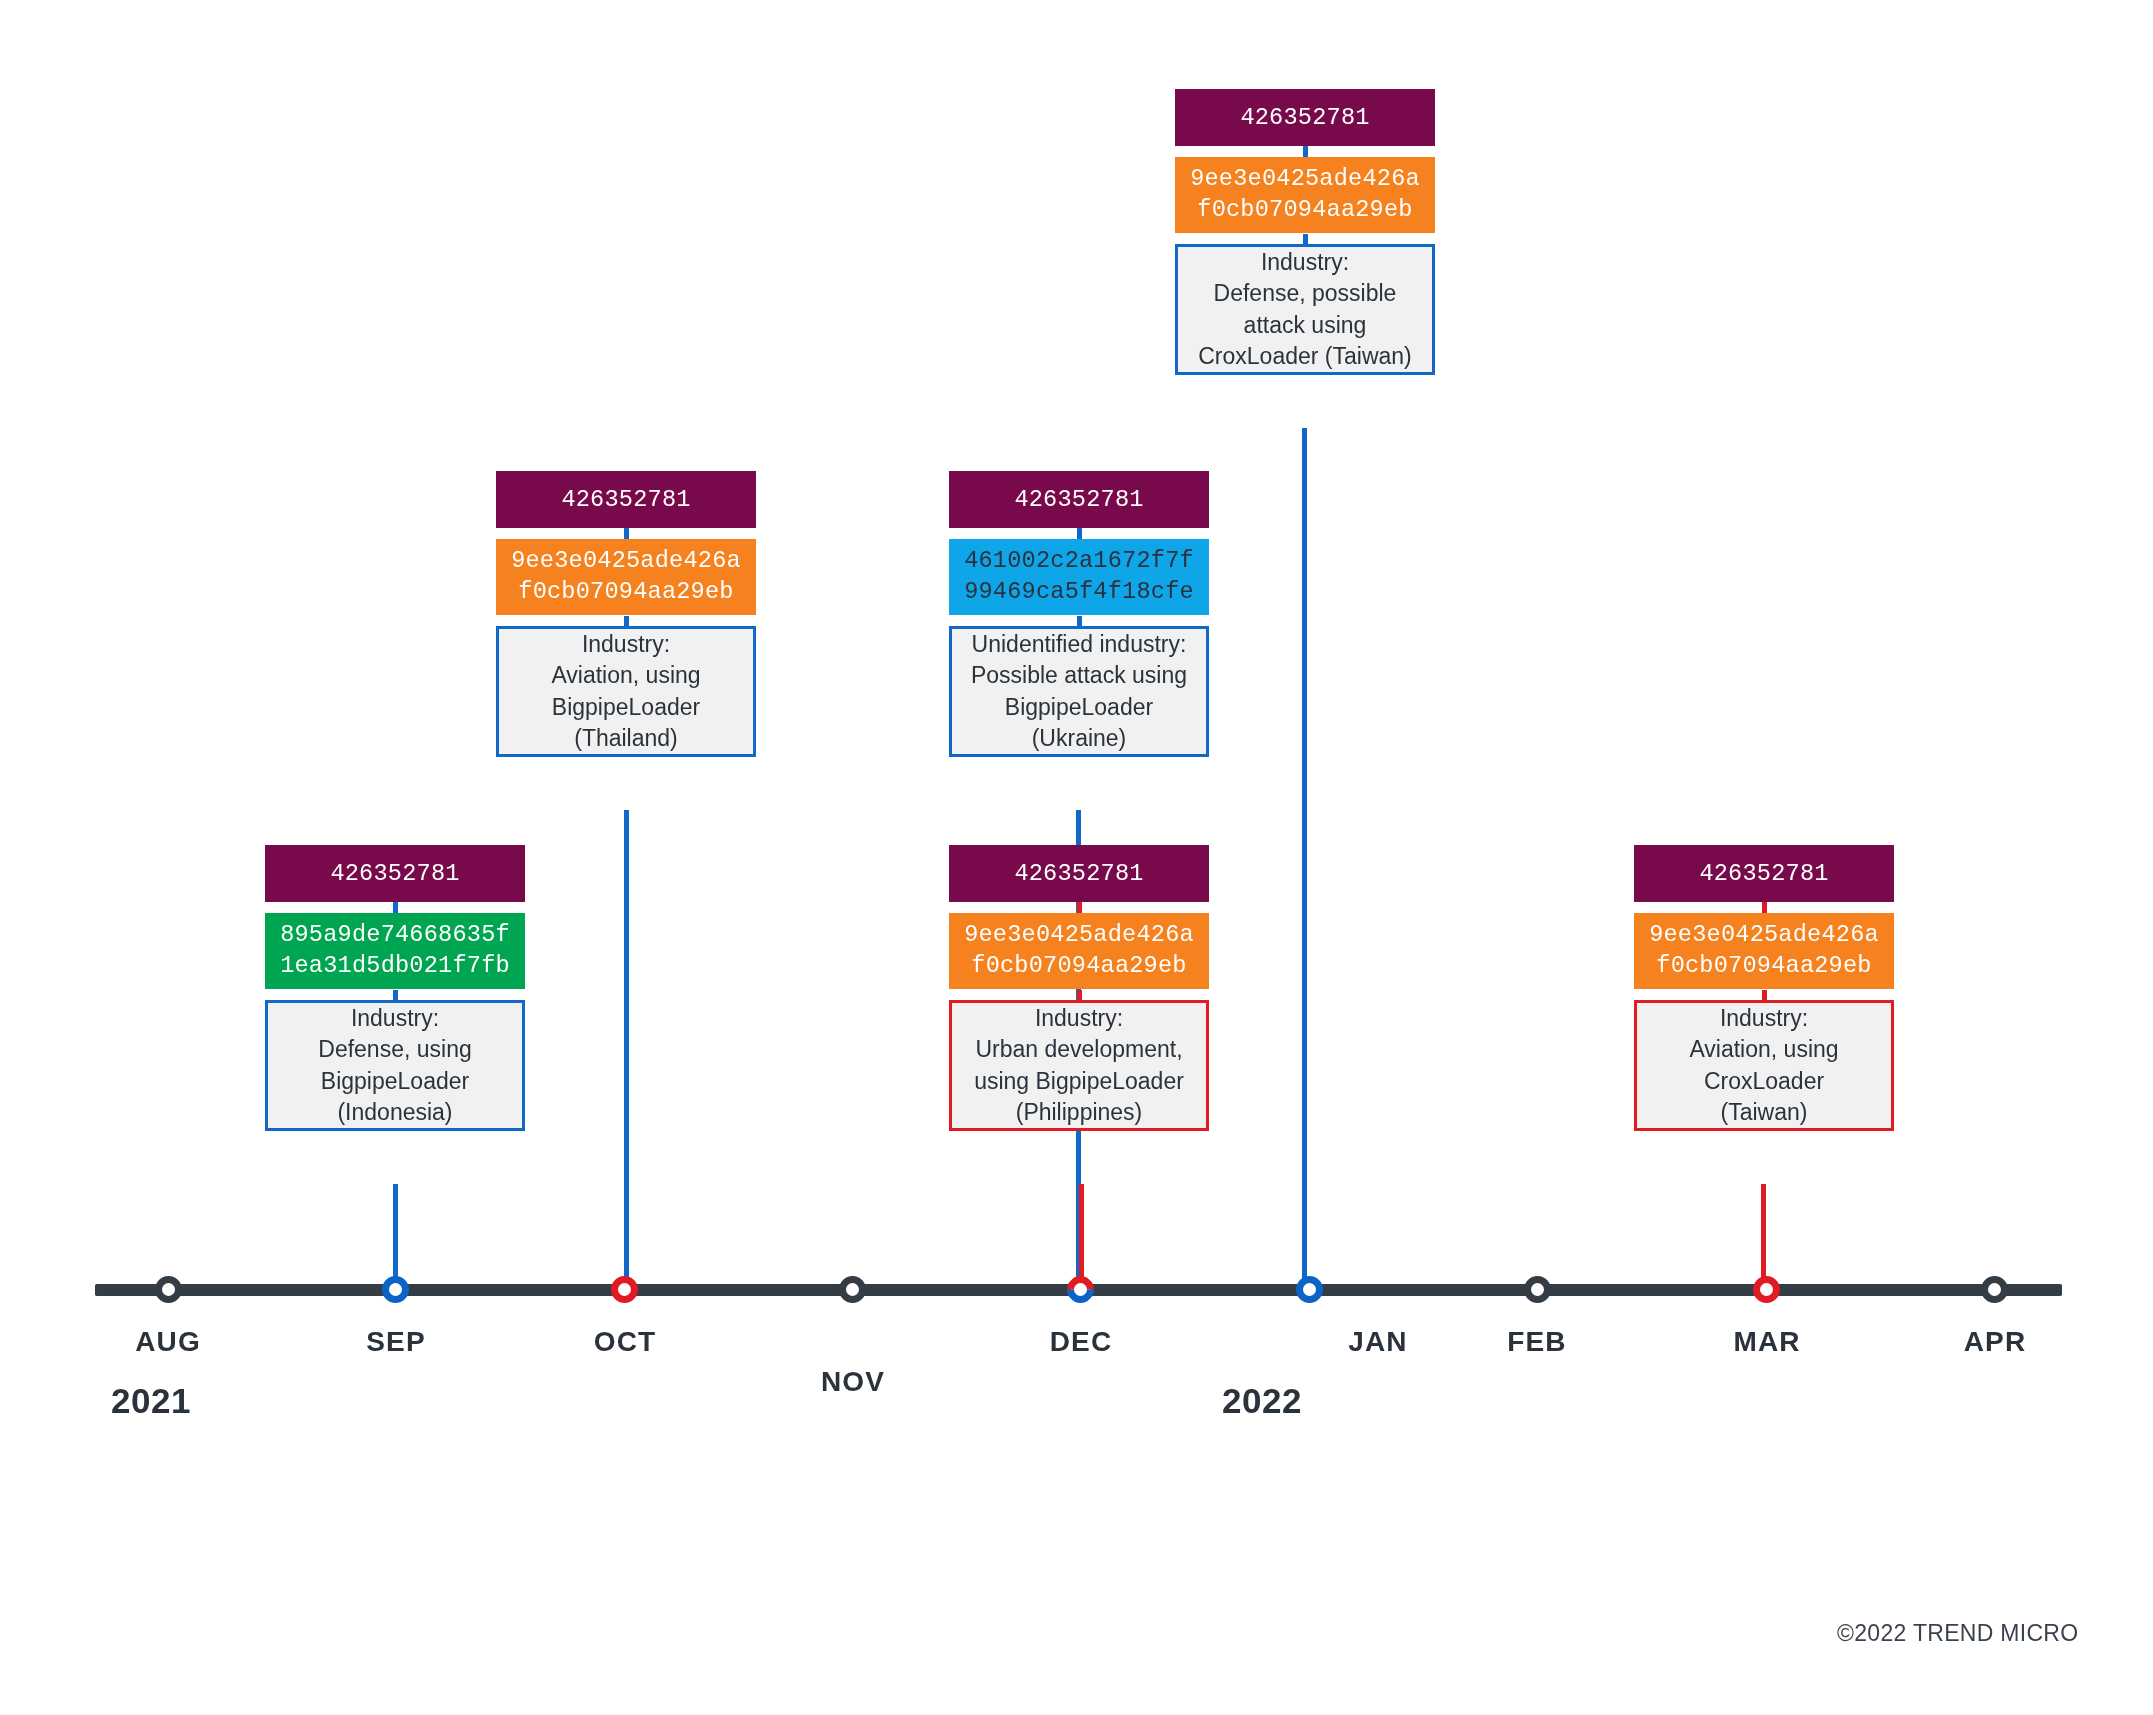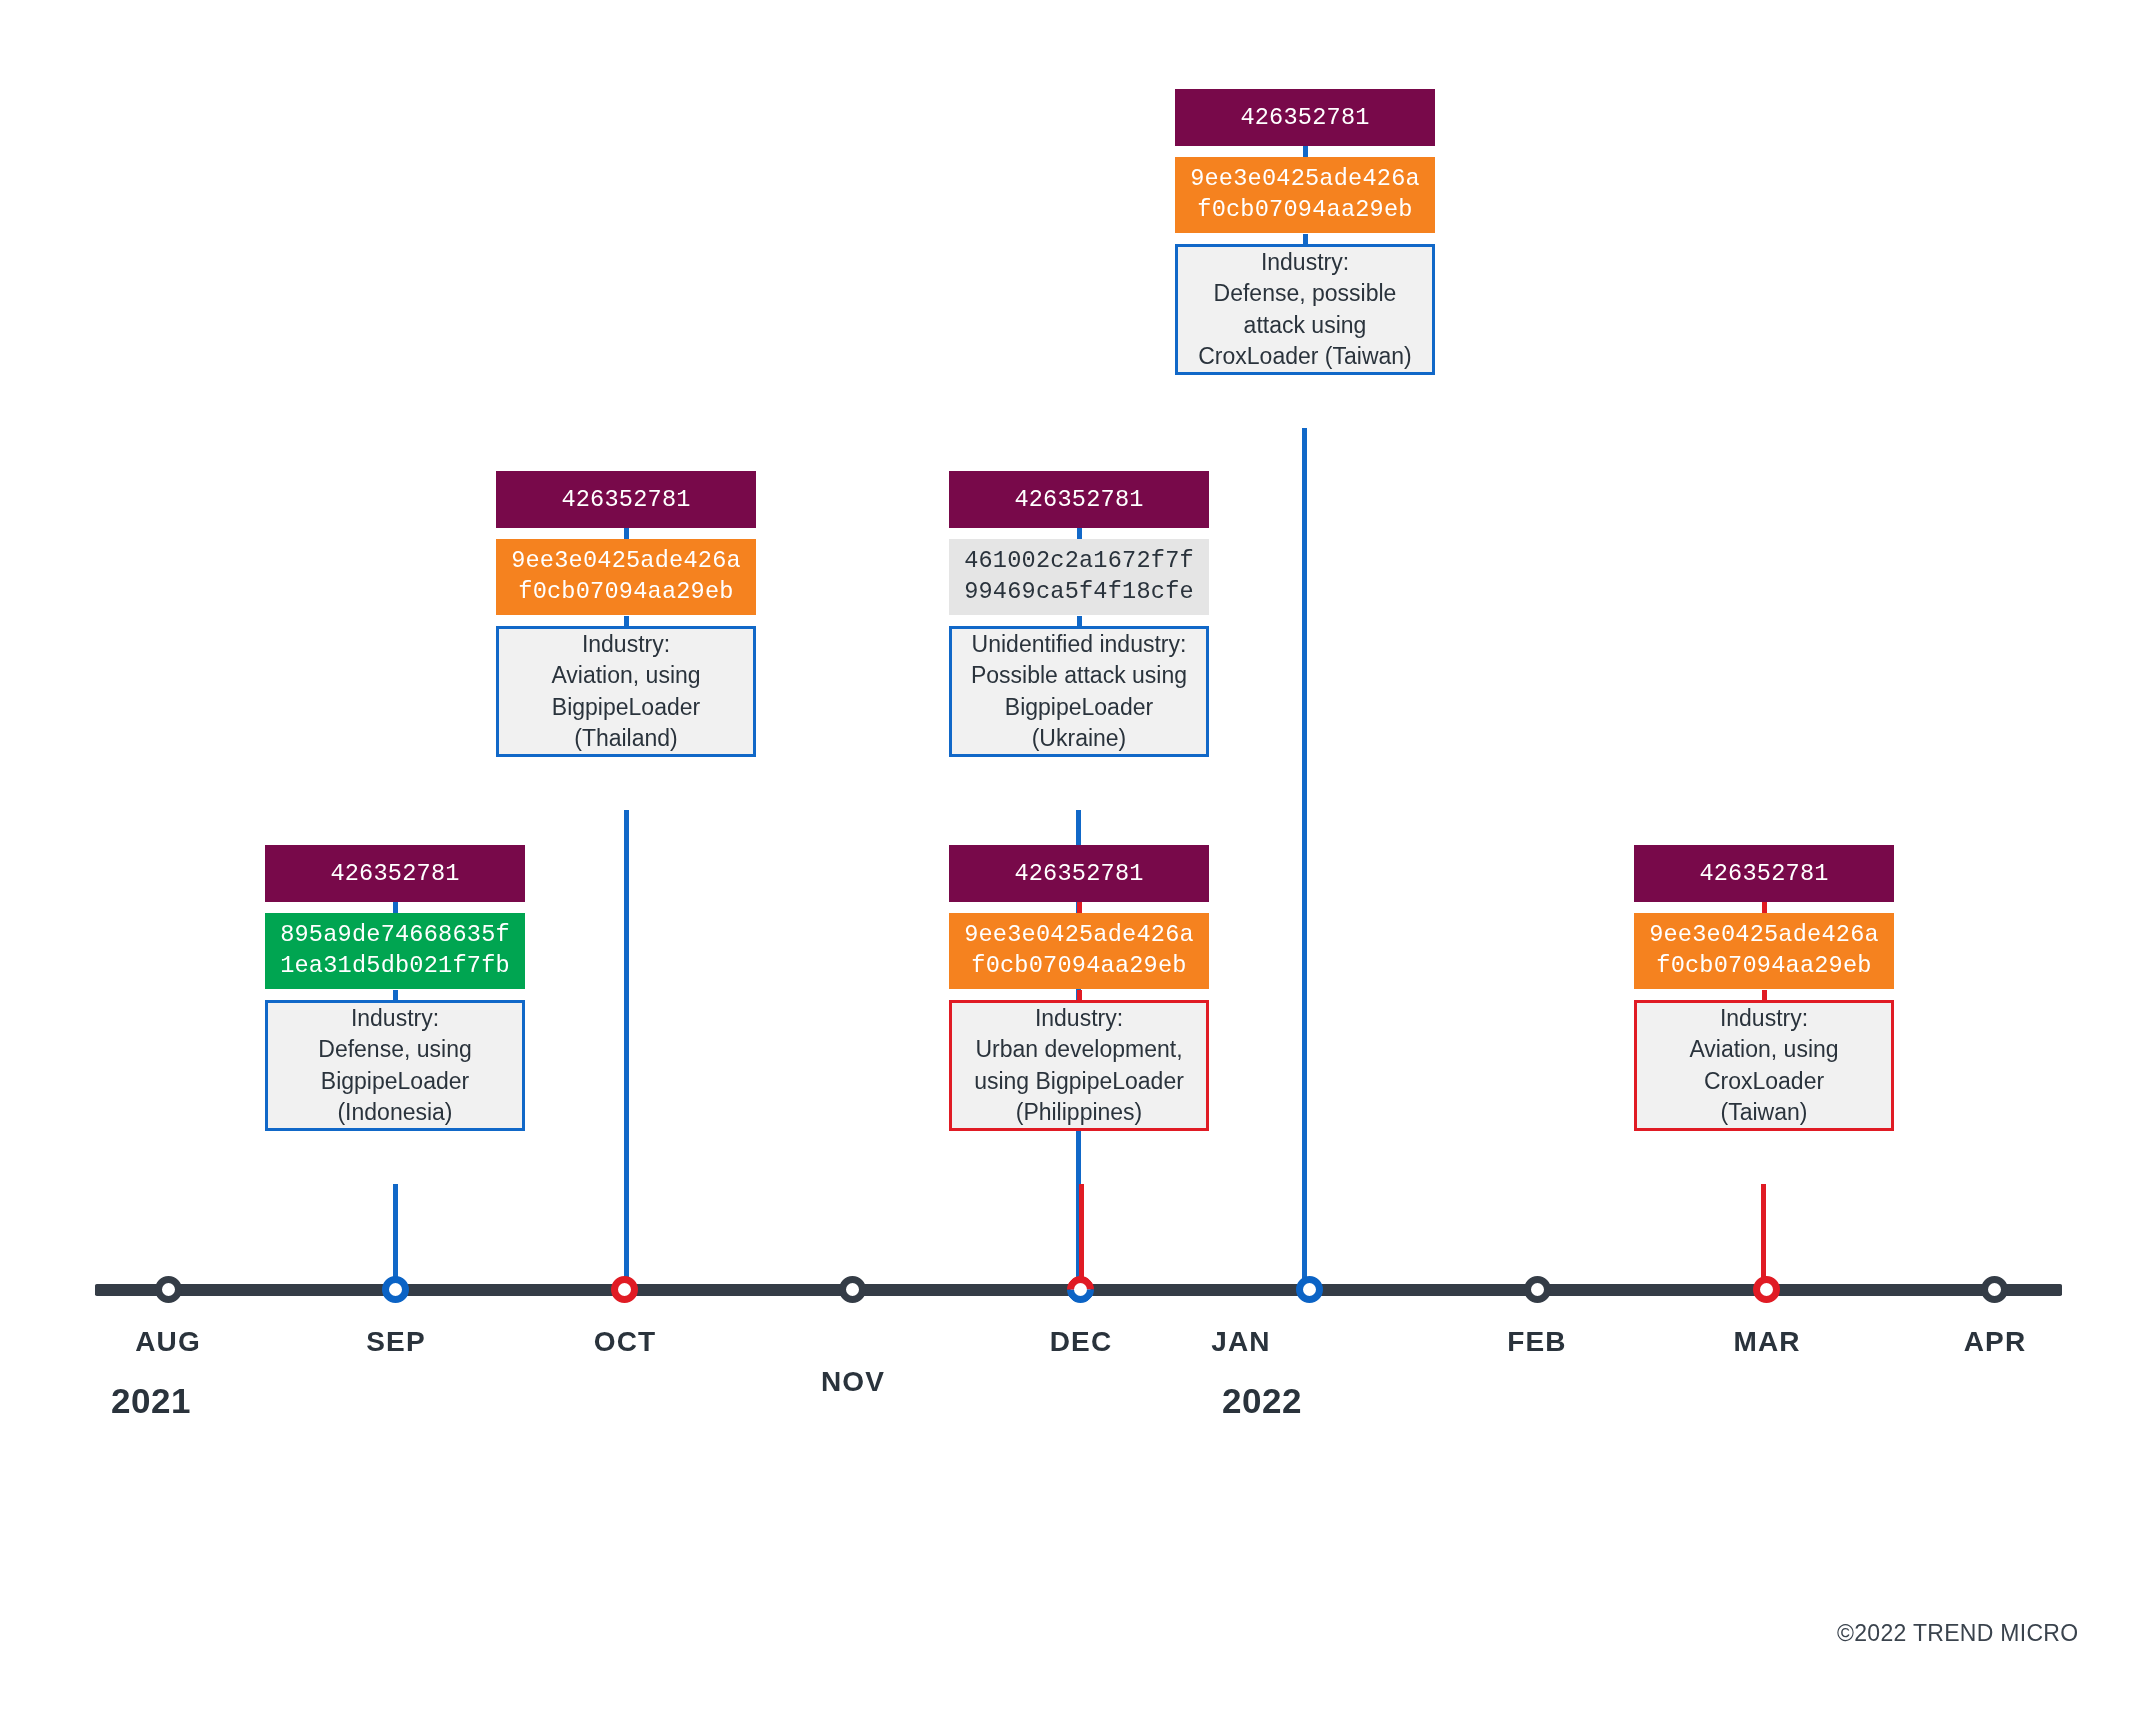--- a/index.html
+++ b/index.html
@@ -42,21 +42,21 @@
     background: #78094A;
   }
   .card-hash-mid {
     height: 76px;
     font-size: 23.6px;
     line-height: 1.3;
     white-space: pre-line;
   }
   .card-hash-mid.orange { background: #F5821F; }
   .card-hash-mid.green  { background: #00A551; color: #ffffff; }
-  .card-hash-mid.lblue  { background: #e5e5e5; color: #2A333C; }
+  .card-hash-mid.lblue  { background: #0ea5e9; color: #2A333C; }
 
   .card-desc {
     box-sizing: border-box;
     width: 260px;
     background: #F1F1F1;
     border: 3.6px solid #1168C8;
     display: flex;
     align-items: center;
     justify-content: center;
     text-align: center;
@@ -261,21 +261,21 @@
   <div class="axis-dot blue" style="left:1296px; top:1276px;"></div>
   <div class="axis-dot dark" style="left:1524px; top:1276px;"></div>
   <div class="axis-dot red" style="left:1753px; top:1276px;"></div>
   <div class="axis-dot dark" style="left:1981px; top:1276px;"></div>
 
   <div class="month-label" style="left:77px; top:1326px;">AUG</div>
   <div class="month-label" style="left:305px; top:1326px;">SEP</div>
   <div class="month-label" style="left:534px; top:1326px;">OCT</div>
   <div class="month-label" style="left:762px; top:1326px;margin-top:40px;">NOV</div>
   <div class="month-label" style="left:990px; top:1326px;">DEC</div>
-  <div class="month-label" style="left:1150px; top:1326px;">JAN</div>
+  <div class="month-label" style="left:1287px; top:1326px;">JAN</div>
   <div class="month-label" style="left:1446px; top:1326px;">FEB</div>
   <div class="month-label" style="left:1676px; top:1326px;">MAR</div>
   <div class="month-label" style="left:1904px; top:1326px;">APR</div>
 
   <div class="year-label" style="left:42px; top:1381px;">2021</div>
   <div class="year-label" style="left:1153px; top:1381px;">2022</div>
 
 
   <div id="copyright" style="left:1837px; top:1620px;">©2022 TREND MICRO</div>
 

